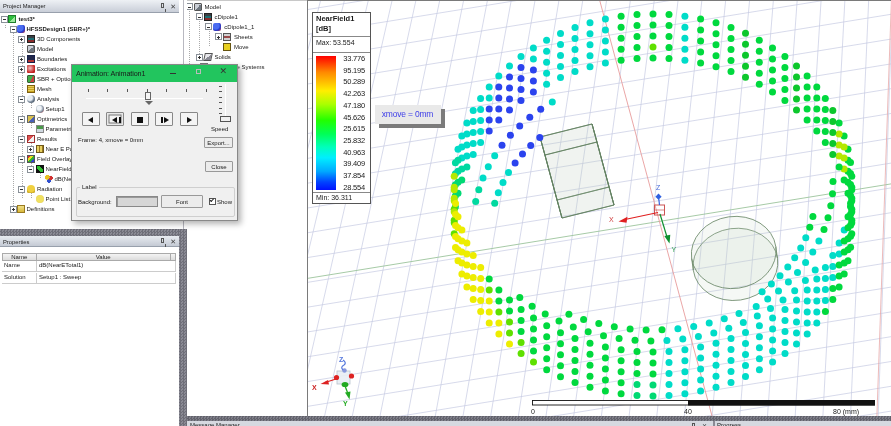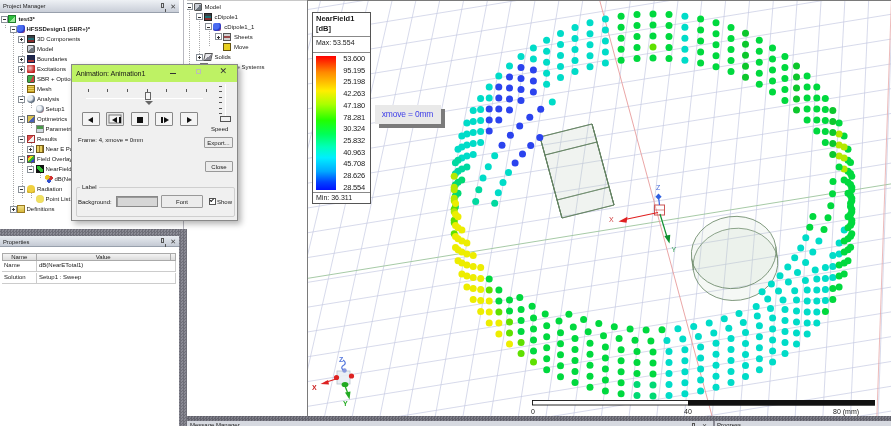--- a/index.html
+++ b/index.html
@@ -55,21 +55,21 @@
 #botsep {position:absolute;left:187px;top:416px;width:704px;height:5px;
   background:repeating-conic-gradient(#62626c 0 25%,#7e7e88 0 50%) 0 0/3px 3px}
 #botbar {position:absolute;left:187px;top:421px;width:704px;height:5px;background:#d6d9e0;overflow:visible}
 #botbar .t1 {position:absolute;left:3px;top:1px;font-size:6px;color:#222}
 #botbar .t2 {position:absolute;left:530px;top:1px;font-size:6px;color:#222}
 #botbar .div {position:absolute;left:526px;top:0;width:2px;height:6px;background:#8a8a94}
 
 
 #dlg {position:absolute;left:71px;top:64px;width:167px;height:157px;background:#f0f0f0;
   border:1px solid #888;box-shadow:3px 3px 6px rgba(0,0,0,0.3);font-size:6px}
-#dlg-title {position:absolute;left:0;top:0;width:100%;height:17px;background:#bef264;
+#dlg-title {position:absolute;left:0;top:0;width:100%;height:17px;background:#22c55e;
   font-size:7.2px;padding:4px 0 0 4px;letter-spacing:-0.1px}
 .abtn {position:absolute;top:47px;width:18px;height:14px;background:#f4f4f4;border:1px solid #888;border-radius:1px}
 .abtn.foc {box-shadow:0 0 0 1.5px #e8e8e8 inset,0 0 0 2.5px #777 inset}
 .tri-l {position:absolute;left:5.5px;top:3.5px;width:0;height:0;border-top:3px solid transparent;
   border-bottom:3px solid transparent;border-right:5.5px solid #111}
 .tri-r {position:absolute;left:6.5px;top:3.5px;width:0;height:0;border-top:3px solid transparent;
   border-bottom:3px solid transparent;border-left:5.5px solid #111}
 .bar-r {position:absolute;left:11.5px;top:3.5px;width:2px;height:6px;background:#111}
 .bar-l {position:absolute;left:4.5px;top:3.5px;width:2px;height:6px;background:#111}
 .sq {position:absolute;left:5.5px;top:3.5px;width:6px;height:6px;background:#111}
@@ -721,31 +721,31 @@
         <text x="833" y="414" fill="#222" font-size="7">80 (mm)</text>
       </g>
   </svg>
 
 <div id="legend">
   <div style="position:absolute;left:3px;top:1px;font-weight:bold;font-size:7.5px;line-height:9.5px">NearField1<br>[dB]</div>
   <div style="position:absolute;left:0;top:23px;width:100%;border-top:1px solid #888"></div>
   <div style="position:absolute;left:3px;top:26px;font-size:7px">Max: 53.554</div>
   <div style="position:absolute;left:0;top:39px;width:100%;border-top:1px solid #888"></div>
   <div id="lgbar"></div>
-  <div class="lgv" style="top:40.900000000000006px">53.600</div>
+  <div class="lgv" style="top:40.900000000000006px">33.776</div>
       <div class="lgv" style="top:52.63000000000001px">95.195</div>
-      <div class="lgv" style="top:64.36px">25.198</div>
+      <div class="lgv" style="top:64.36px">50.289</div>
       <div class="lgv" style="top:76.09px">42.263</div>
       <div class="lgv" style="top:87.82000000000001px">47.180</div>
-      <div class="lgv" style="top:99.55000000000001px">78.281</div>
-      <div class="lgv" style="top:111.28px">30.324</div>
+      <div class="lgv" style="top:99.55000000000001px">45.626</div>
+      <div class="lgv" style="top:111.28px">25.615</div>
       <div class="lgv" style="top:123.01px">25.832</div>
       <div class="lgv" style="top:134.74px">40.963</div>
-      <div class="lgv" style="top:146.47px">45.708</div>
-      <div class="lgv" style="top:158.2px">28.626</div>
+      <div class="lgv" style="top:146.47px">39.409</div>
+      <div class="lgv" style="top:158.2px">37.854</div>
       <div class="lgv" style="top:169.93px">28.554</div>
   <div style="position:absolute;left:0;top:178.5px;width:100%;border-top:1px solid #888"></div>
   <div style="position:absolute;left:3px;top:181px;font-size:7px">Min: 36.311</div>
 </div>
   <div id="xmove">xmove = 0mm</div>
   <div id="pm">
     <div id="pm-hdr">Project Manager
       <span style="position:absolute;right:15px;top:3px;width:3px;height:5px;border:1px solid #555"></span>
       <span style="position:absolute;right:13.2px;top:9px;width:0.9px;height:3px;background:#555"></span>
       <span style="position:absolute;right:3px;top:2.5px;font-size:7px;color:#444">✕</span>

